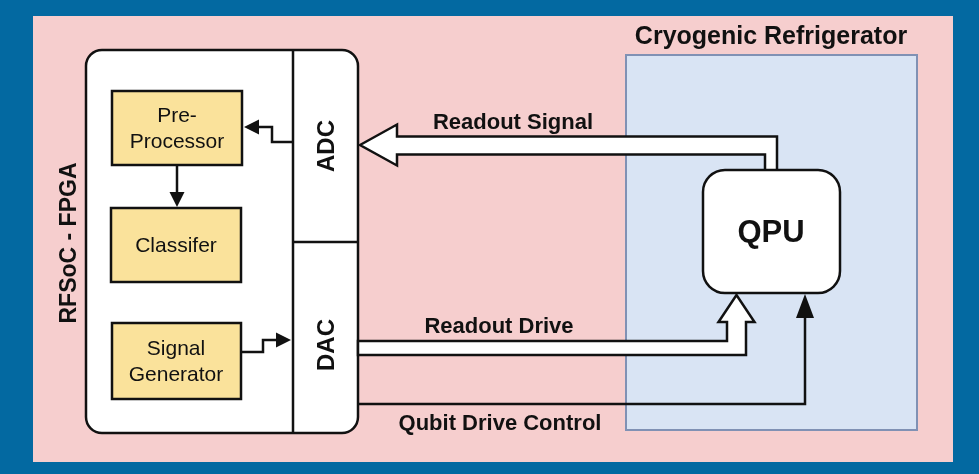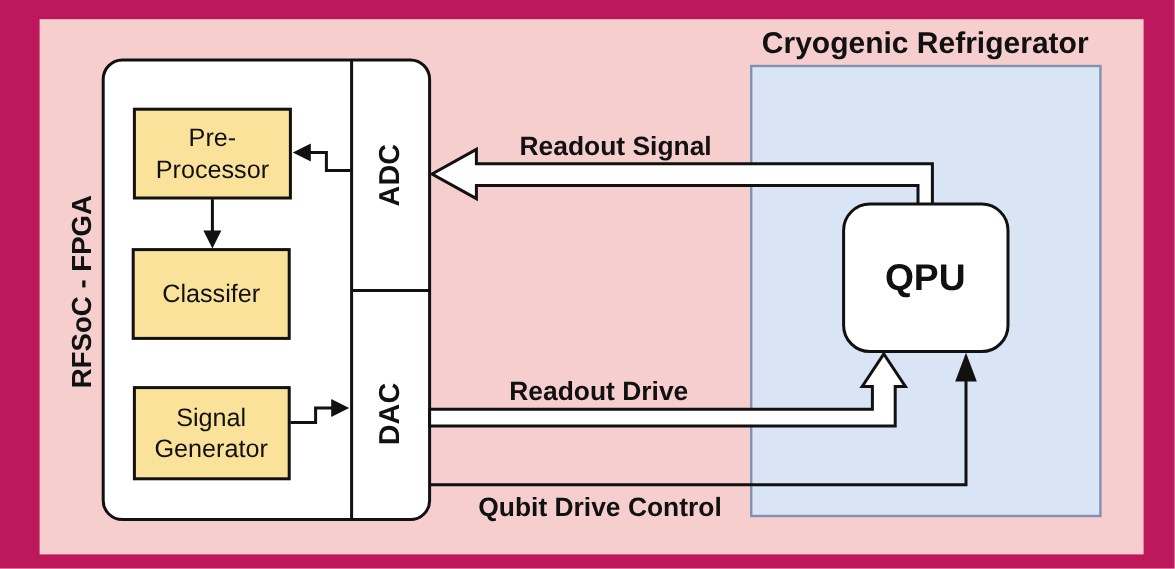--- a/index.html
+++ b/index.html
@@ -1,16 +1,16 @@
 <!DOCTYPE html>
 <html><head>
 <meta charset="utf-8">
 <style>
   html,body{margin:0;padding:0;background:#ffffff;}
-  .stage{position:relative;width:979px;height:474px;background:#be185d;overflow:hidden;
+  .stage{position:relative;width:979px;height:474px;background:#0369a1;overflow:hidden;
          font-family:"Liberation Sans", sans-serif;}
   svg text{font-family:"Liberation Sans", sans-serif;fill:#111111;}
   .sig-label{font-size:22px;font-weight:bold;}
   .title-label{font-size:25px;font-weight:bold;}
   .rot-label{font-size:24px;font-weight:bold;}
   .side-label{font-size:23px;font-weight:bold;}
   .block-label{font-size:21px;font-weight:normal;}
   .qpu-label{font-size:31px;font-weight:bold;}
 </style>
 </head>

